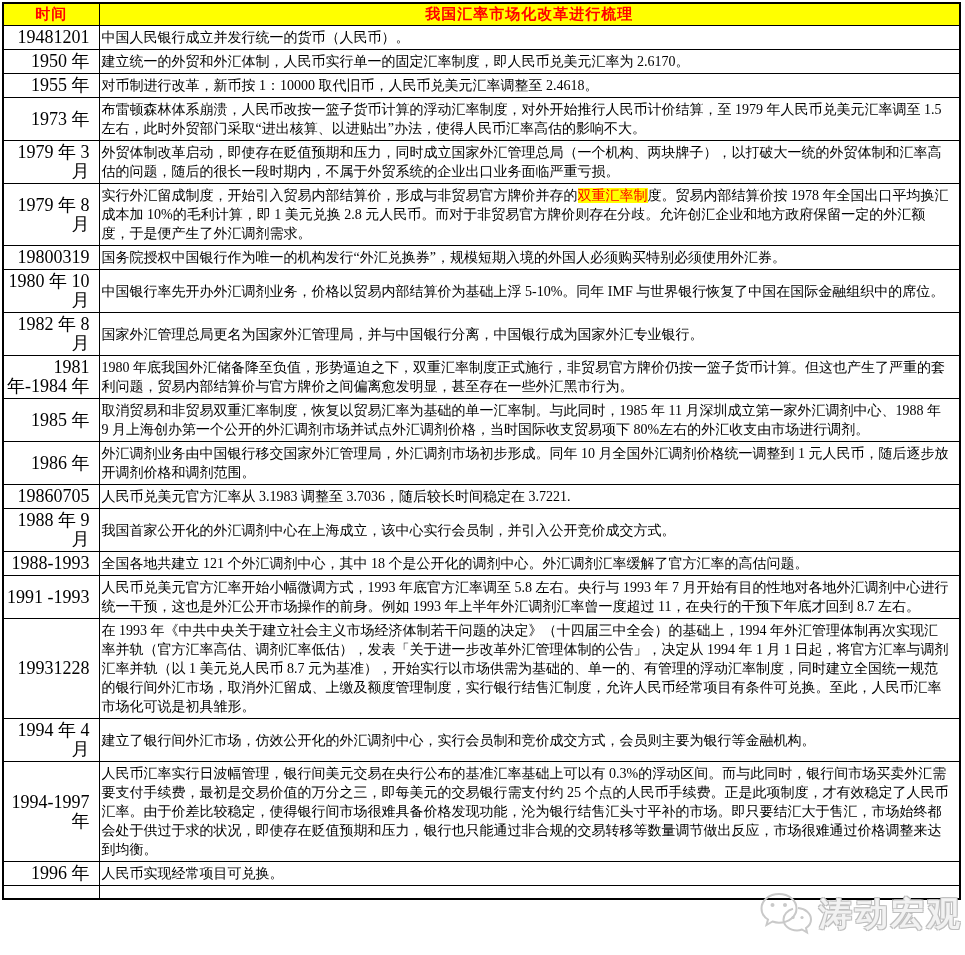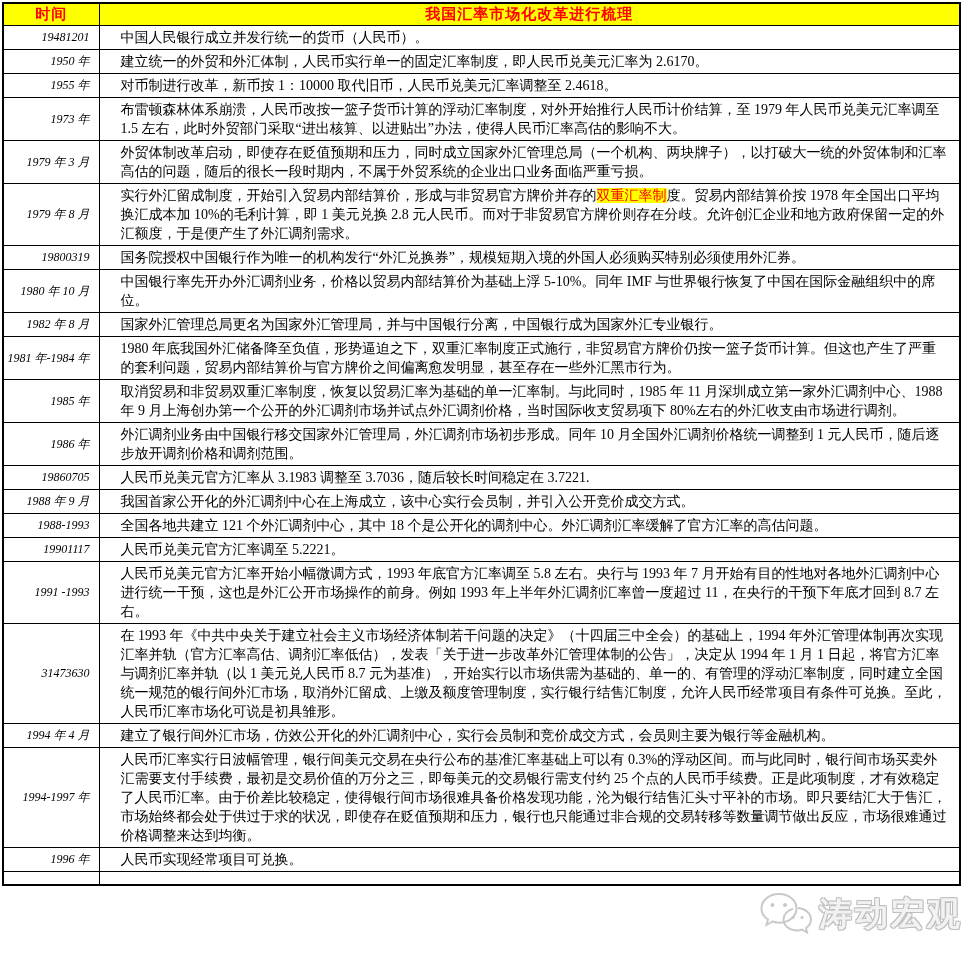--- a/index.html
+++ b/index.html
@@ -22,27 +22,27 @@
   }
   table.reform th,table.reform td{border:1px solid var(--border);}
   col.c-time{width:96px;}
   thead th{
     background:var(--header-bg);color:var(--header-text);
     font-weight:bold;font-size:15px;text-align:center;
     height:19px;padding:1px 2px;letter-spacing:1px;
   }
   td.time{
     text-align:right;vertical-align:middle;
-    font-size:12px;line-height:19px;
-    padding:2px 9px 2px 2px;word-break:break-word;font-style:italic;
+    font-size:18px;line-height:19px;
+    padding:2px 9px 2px 2px;word-break:break-word;
   }
   td.content{
     text-align:left;vertical-align:middle;
     font-size:14px;line-height:19px;
-    padding:2px 10px 2px 21px;word-break:break-word;
+    padding:2px 10px 2px 2px;word-break:break-word;
   }
   span.hl{background:var(--hl-bg);color:var(--hl-text);font-weight:normal;}
   tr.stub td{height:8px;border-bottom:none;}
   .watermark{
     position:absolute;top:890px;right:2px;z-index:5;
     display:flex;align-items:center;gap:5px;pointer-events:none;
   }
   .wm-icon{display:inline-block;line-height:0;}
   .wm-text{
     font-size:33px;font-weight:bold;letter-spacing:3px;
@@ -121,29 +121,25 @@
         </tr>
         <tr>
           <td class="time">1988 年 9 月</td>
           <td class="content"><span>我国首家公开化的外汇调剂中心在上海成立，该中心实行会员制，并引入公开竞价成交方式。</span></td>
         </tr>
         <tr>
           <td class="time">1988-1993</td>
           <td class="content"><span>全国各地共建立 121 个外汇调剂中心，其中 18 个是公开化的调剂中心。外汇调剂汇率缓解了官方汇率的高估问题。</span></td>
         </tr>
         <tr>
-          <td class="time">19901117</td>
-          <td class="content"><span>人民币兑美元官方汇率调至 5.2221。</span></td>
-        </tr>
-        <tr>
           <td class="time">1991 -1993</td>
           <td class="content"><span>人民币兑美元官方汇率开始小幅微调方式，1993 年底官方汇率调至 5.8 左右。央行与 1993 年 7 月开始有目的性地对各地外汇调剂中心进行统一干预，这也是外汇公开市场操作的前身。例如 1993 年上半年外汇调剂汇率曾一度超过 11，在央行的干预下年底才回到 8.7 左右。</span></td>
         </tr>
         <tr>
-          <td class="time">31473630</td>
+          <td class="time">19931228</td>
           <td class="content"><span>在 1993 年《中共中央关于建立社会主义市场经济体制若干问题的决定》（十四届三中全会）的基础上，1994 年外汇管理体制再次实现汇率并轨（官方汇率高估、调剂汇率低估），发表「关于进一步改革外汇管理体制的公告」，决定从 1994 年 1 月 1 日起，将官方汇率与调剂汇率并轨（以 1 美元兑人民币 8.7 元为基准），开始实行以市场供需为基础的、单一的、有管理的浮动汇率制度，同时建立全国统一规范的银行间外汇市场，取消外汇留成、上缴及额度管理制度，实行银行结售汇制度，允许人民币经常项目有条件可兑换。至此，人民币汇率市场化可说是初具雏形。</span></td>
         </tr>
         <tr>
           <td class="time">1994 年 4 月</td>
           <td class="content"><span>建立了银行间外汇市场，仿效公开化的外汇调剂中心，实行会员制和竞价成交方式，会员则主要为银行等金融机构。</span></td>
         </tr>
         <tr>
           <td class="time">1994-1997 年</td>
           <td class="content"><span>人民币汇率实行日波幅管理，银行间美元交易在央行公布的基准汇率基础上可以有 0.3%的浮动区间。而与此同时，银行间市场买卖外汇需要支付手续费，最初是交易价值的万分之三，即每美元的交易银行需支付约 25 个点的人民币手续费。正是此项制度，才有效稳定了人民币汇率。由于价差比较稳定，使得银行间市场很难具备价格发现功能，沦为银行结售汇头寸平补的市场。即只要结汇大于售汇，市场始终都会处于供过于求的状况，即使存在贬值预期和压力，银行也只能通过非合规的交易转移等数量调节做出反应，市场很难通过价格调整来达到均衡。</span></td>
         </tr>

